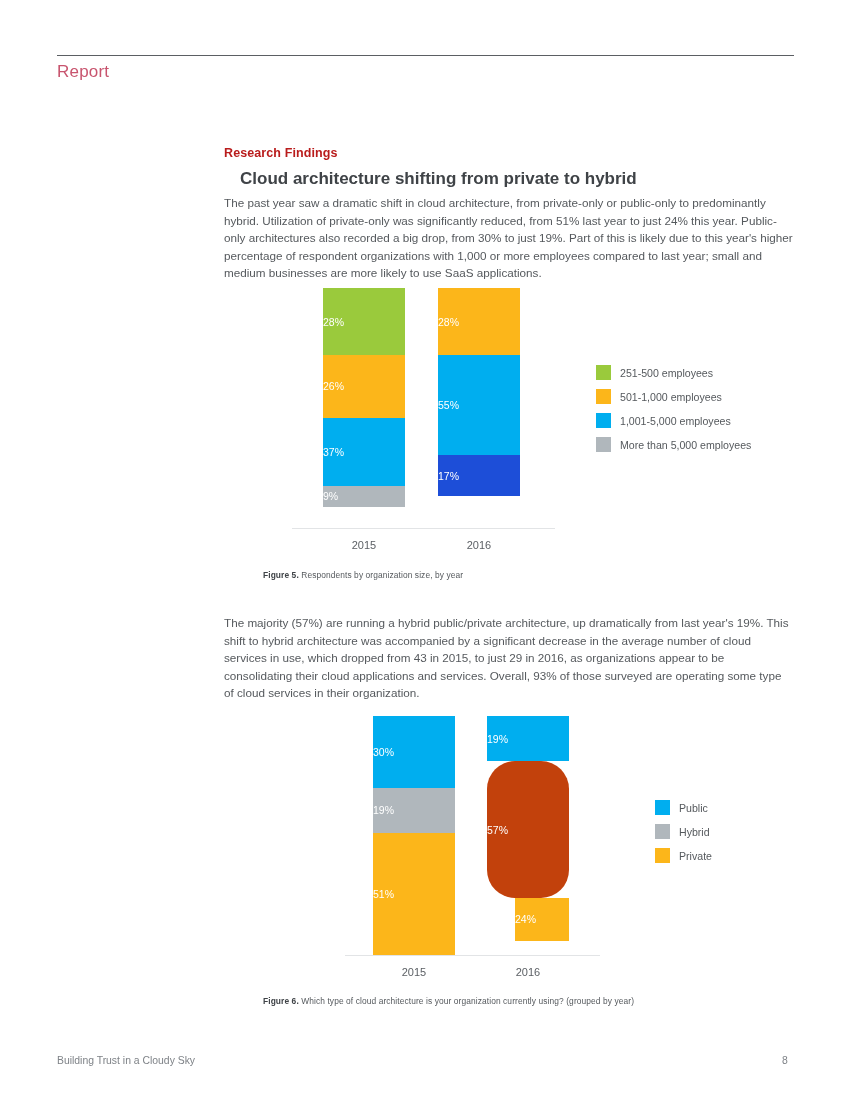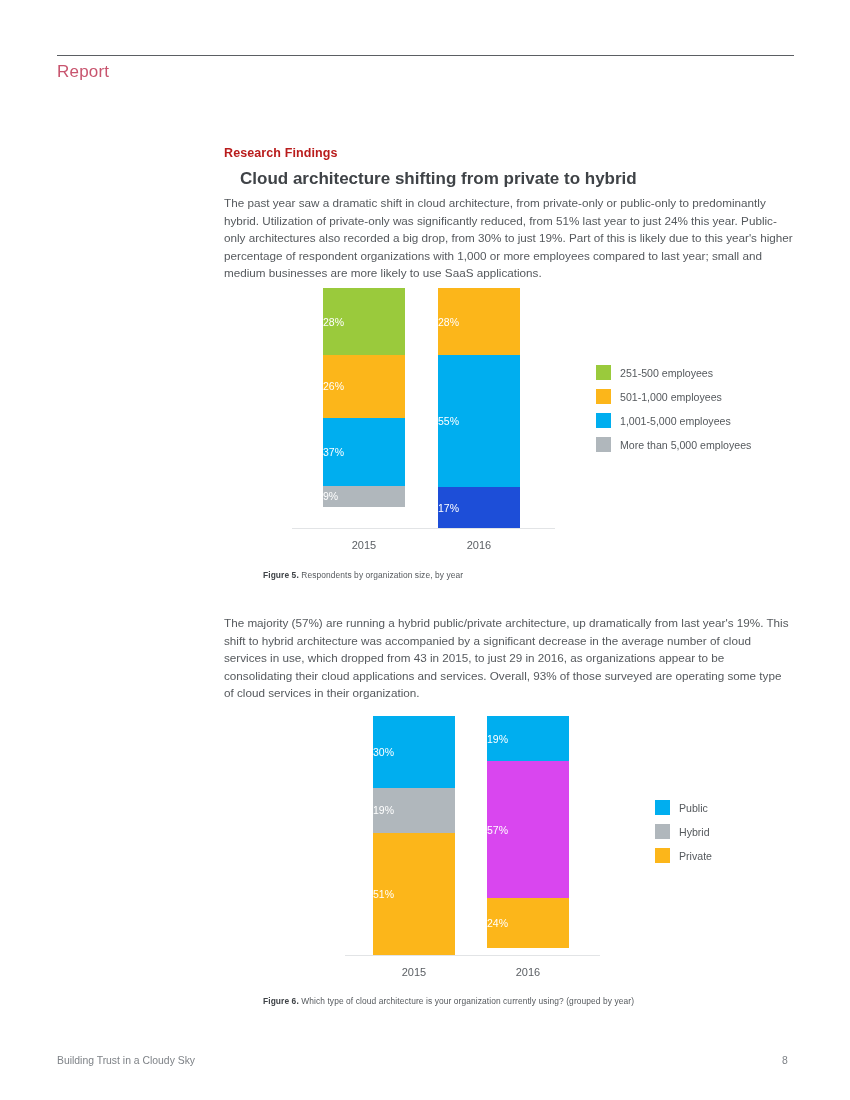--- a/index.html
+++ b/index.html
@@ -100,21 +100,21 @@
         </div>
         <div class="seg" style="background: rgb(176, 183, 188); height: 21.6px;">
           <span>9%</span>
         </div>
       </div>
       <div class="xlabel" style="left: 31px; width: 82px; top: 251px;">2015</div>
       <div class="bar" style="left: 146px; top: 0px; width: 82px; height: 240px;">
         <div class="seg" style="background: rgb(252, 182, 26); height: 67.2px;">
           <span>28%</span>
         </div>
-        <div class="seg" style="background: rgb(0, 174, 239); height: 132px;">
+        <div class="seg" style="background: rgb(0, 174, 239); height: 100px;">
           <span>55%</span>
         </div>
         <div class="seg" style="background: #1d4ed8; height: 40.8px;">
           <span>17%</span>
         </div>
       </div>
       <div class="xlabel" style="left: 146px; width: 82px; top: 251px;">2016</div>
     </div>
 
   <div class="legend" id="legend5" style="left:561px;top:365px;">
@@ -155,24 +155,24 @@
         </div>
         <div class="seg" style="background: rgb(252, 182, 26); height: 121.89px;">
           <span>51%</span>
         </div>
       </div>
       <div class="xlabel" style="left: 28px; width: 82px; top: 250px;">2015</div>
       <div class="bar" style="left: 142px; top: 0px; width: 82px; height: 239px;">
         <div class="seg" style="background: rgb(0, 174, 239); height: 45.41px;">
           <span>19%</span>
         </div>
-        <div class="seg" style="background: #d946ef; height: 136.23px;">
+        <div class="seg" style="background: #c2410c; height: 136.23px; border-radius: 28px;">
           <span>57%</span>
         </div>
-        <div class="seg" style="background: rgb(252, 182, 26); height: 50px;">
+        <div class="seg" style="background: rgb(252, 182, 26); height: 43px; margin-left: 28px;">
           <span>24%</span>
         </div>
       </div>
       <div class="xlabel" style="left: 142px; width: 82px; top: 250px;">2016</div>
     </div>
 
   <div class="legend" id="legend6" style="left:620px;top:800px;">
       <div class="legend-row">
         <span class="swatch" style="background: rgb(0, 174, 239);"></span>
         <span class="legend-label">Public</span>

